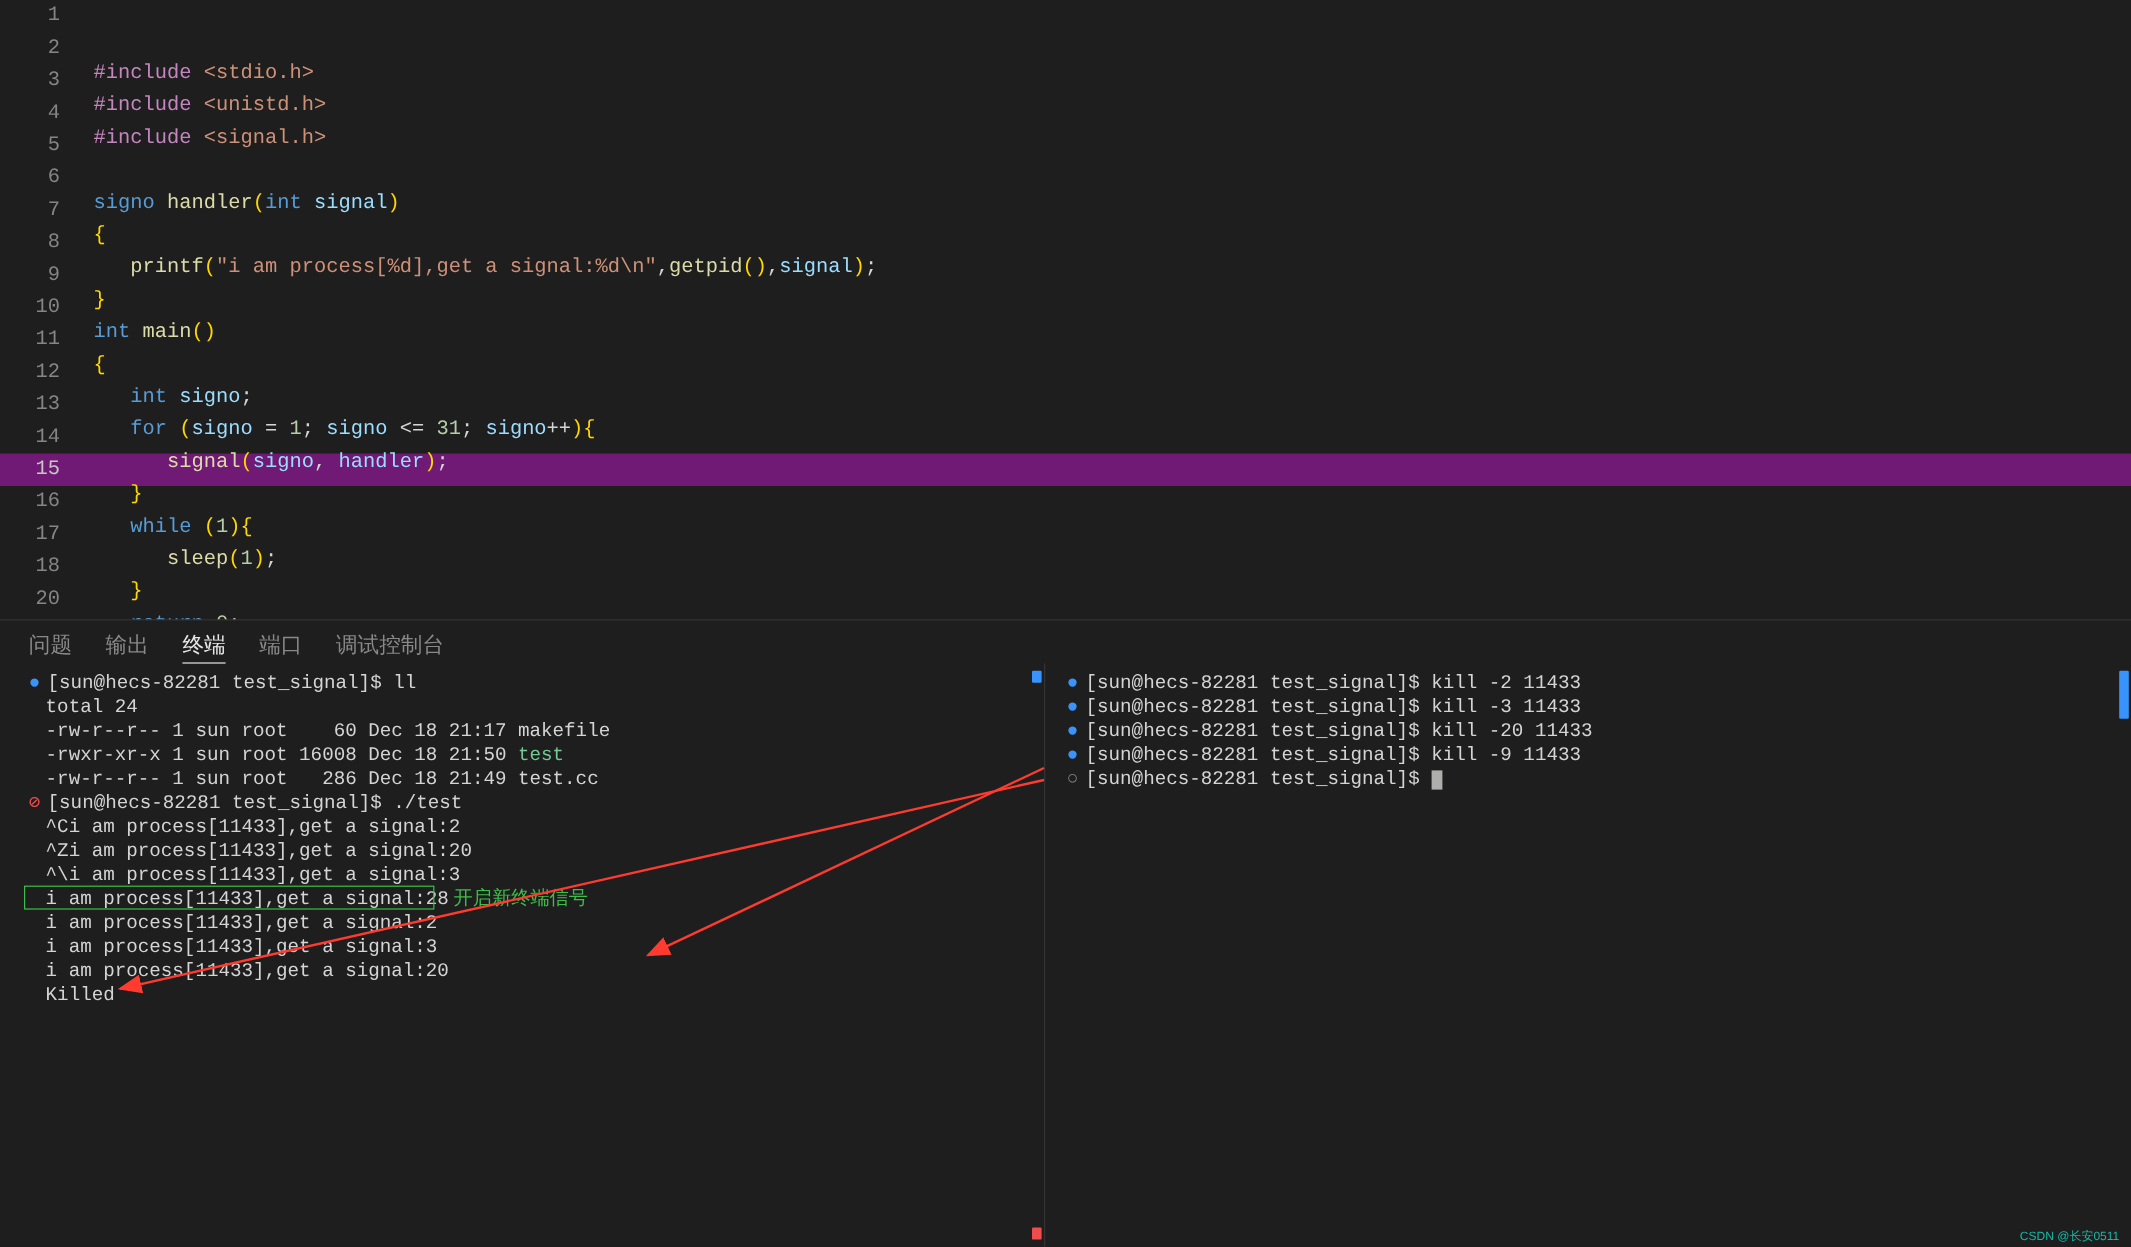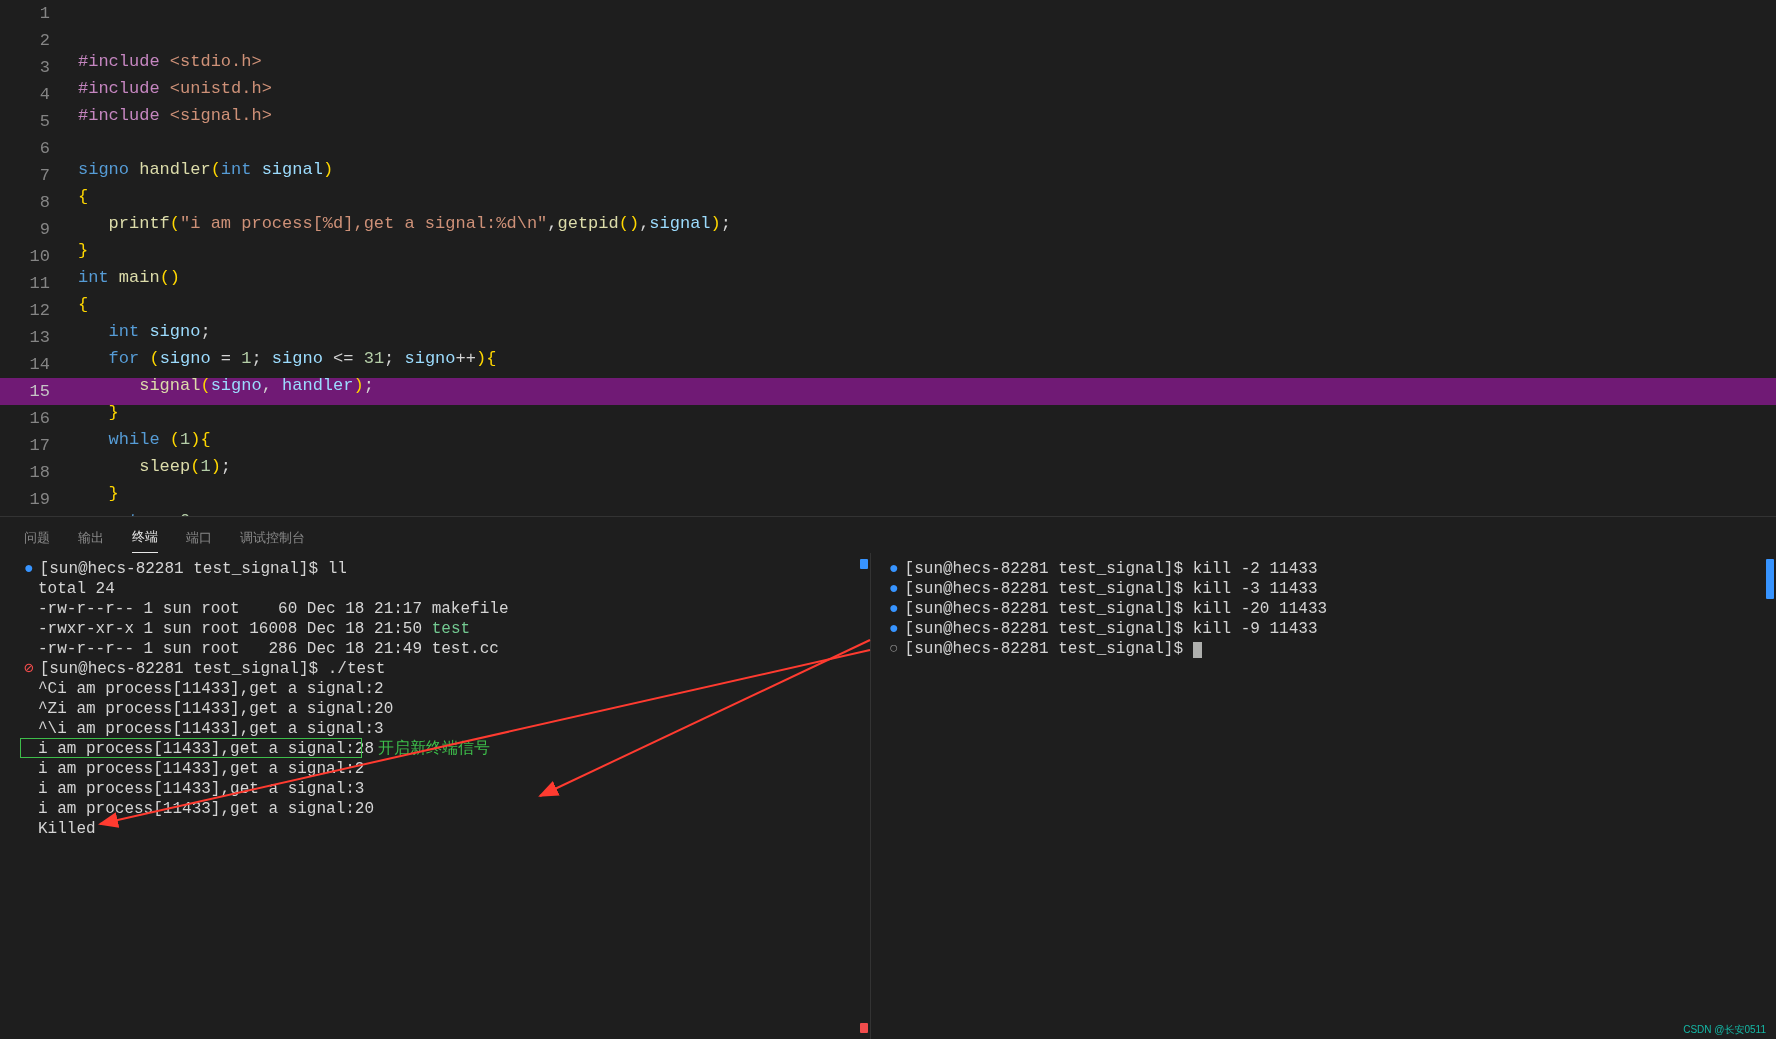--- a/index.html
+++ b/index.html
@@ -50,24 +50,23 @@
 
     .panel-area {
       border-top: 1px solid #333;
       background: #1e1e1e;
       height: 523px;
     }
     .tabs-row {
       display: flex;
       padding: 8px 24px 0 24px;
       gap: 28px;
-      font-size: 13px;
+      font-size: 18px;
       height: 36px;
       color: #888;
-      align-items: flex-end;
     }
     .tab {
       cursor: pointer;
       padding-bottom: 6px;
     }
     .tab.active {
       color: #e7e7e7;
       border-bottom: 1px solid #e7e7e7;
     }
     .terminal-split {
@@ -205,21 +204,21 @@
       </div>
       <div class="code-line">
         <div class="line-number">17</div>
         <div class="code-content">   <span class="tok-brace">}</span></div>
       </div>
       <div class="code-line">
         <div class="line-number">18</div>
         <div class="code-content">   <span class="tok-keyword">return</span> <span class="tok-number">0</span><span class="tok-punct">;</span></div>
       </div>
       <div class="code-line">
-        <div class="line-number">19</div>
+        <div class="line-number">20</div>
         <div class="code-content"><span class="tok-brace">}</span></div>
       </div>
     </div>
 </div>
 
 <div class="panel-area">
   <div class="tabs-row" id="tabs-row">
       <div class="tab">问题</div>
       <div class="tab">输出</div>
       <div class="tab active">终端</div>

